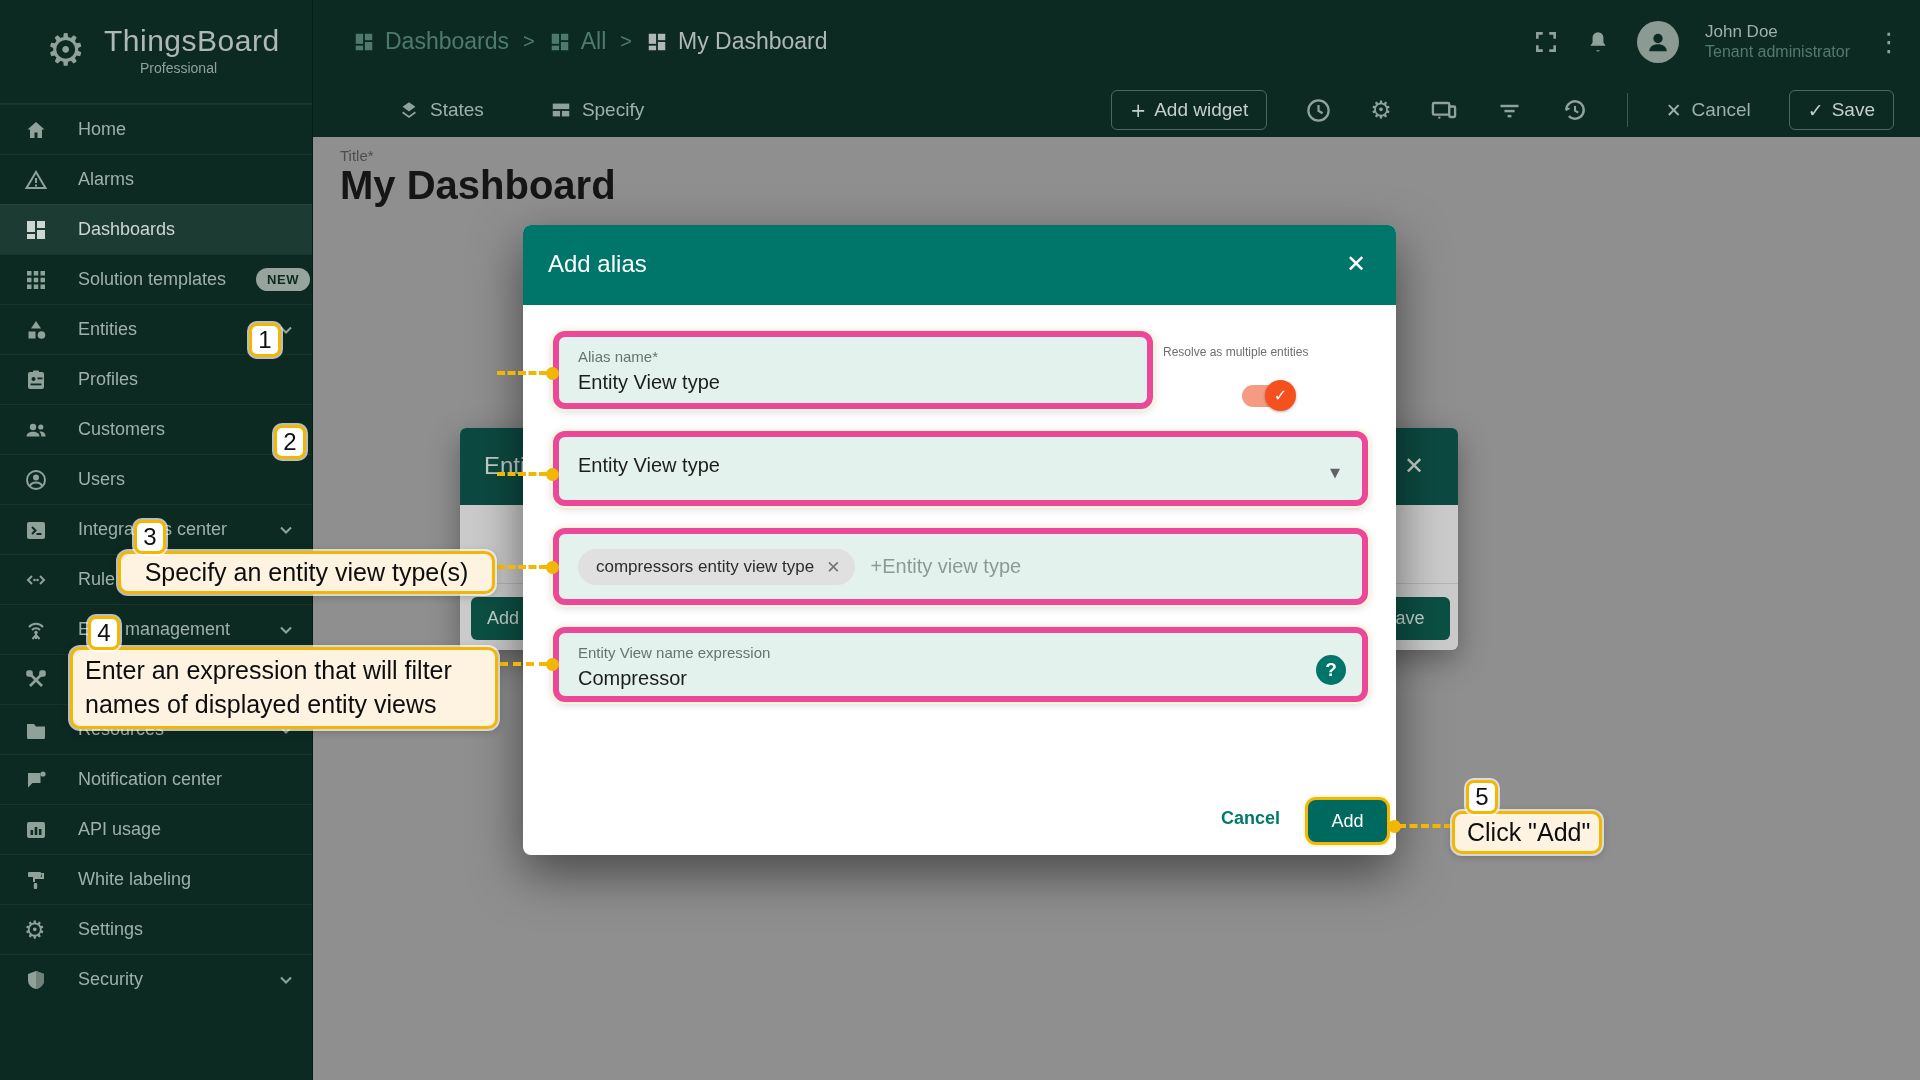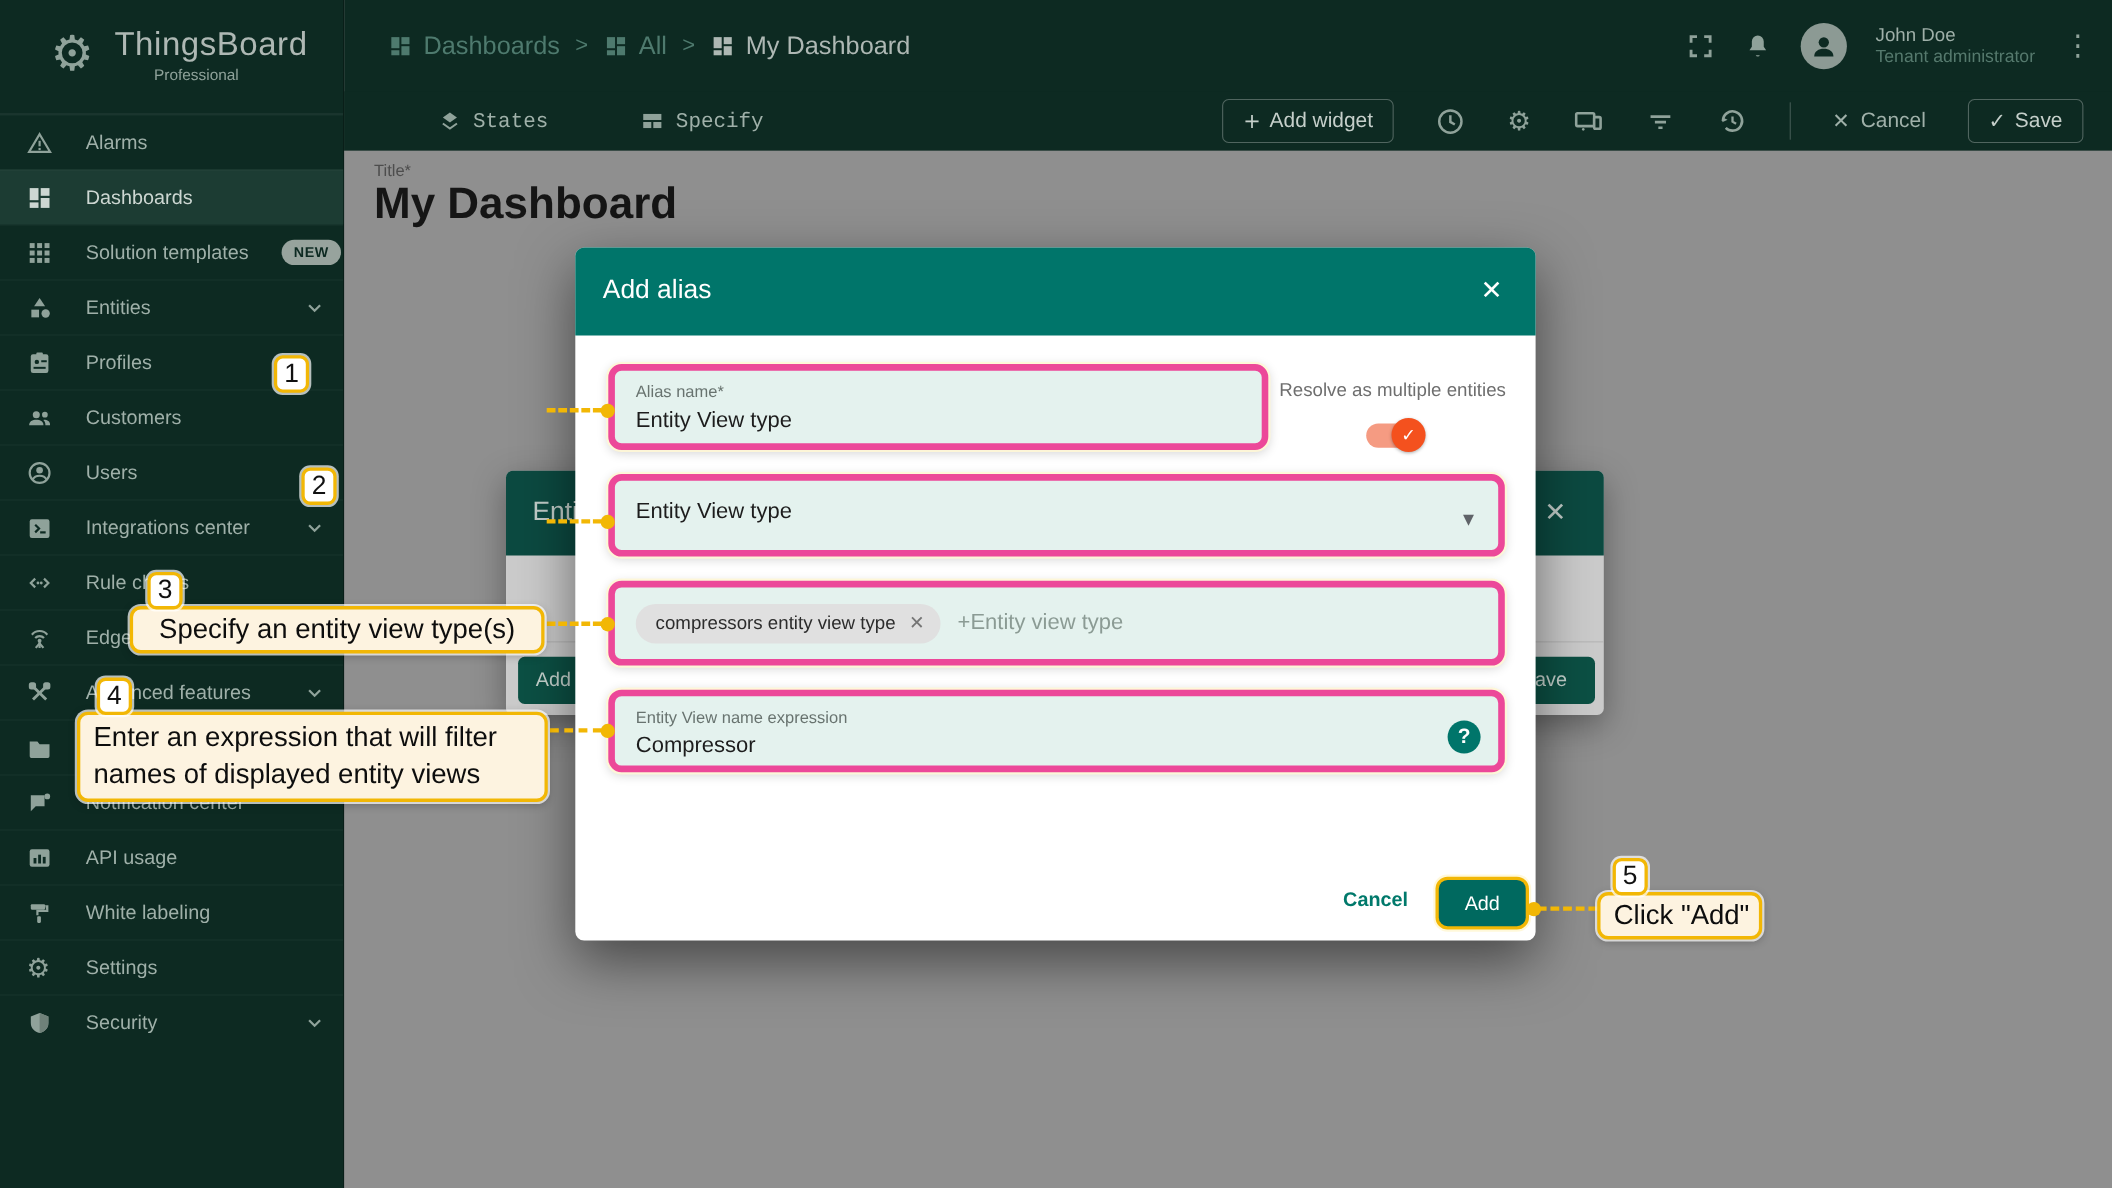--- a/index.html
+++ b/index.html
@@ -21,21 +21,21 @@
   .topbar-right { position:absolute; right:18px; top:0; height:83px; display:flex; align-items:center; gap:26px; }
   .icon-btn { background:none; border:none; cursor:pointer; display:flex; align-items:center; justify-content:center; }
   .avatar { width:42px; height:42px; border-radius:50%; background:#8c9a94; display:flex; align-items:center; justify-content:center; }
   .user-block { line-height:1.25; }
   .user-name { color:#9fb0a9; font-size:17px; }
   .user-role { color:#55796d; font-size:16px; }
   .kebab { color:#8fa29a; font-size:26px; letter-spacing:0; }
 
   
   .toolbar { position:absolute; left:313px; top:83px; width:1607px; height:54px; background:#0d2a22; }
-  .tb-left { position:absolute; left:85px; top:0; height:54px; display:flex; gap:84px;font-family:Liberation Mono, monospace; }
+  .tb-left { position:absolute; left:85px; top:0; height:54px; display:flex; gap:66px; }
   .tb-item { display:flex; align-items:center; gap:10px; color:#9fb0a9; font-size:19px; cursor:pointer; }
   .tb-right { position:absolute; right:26px; top:0; height:54px; display:flex; align-items:center; gap:38px; }
   .btn-outline { display:flex; align-items:center; gap:8px; color:#c5cfca; font-size:19px;
     border:1px solid rgba(255,255,255,.28); border-radius:6px; padding:8px 18px; background:transparent; cursor:pointer; white-space:nowrap; }
   .tb-ico { color:#8fa29a; font-size:24px; }
   .tb-divider { width:1px; height:34px; background:rgba(255,255,255,.22); }
   .tb-cancel { display:flex; align-items:center; gap:10px; color:#9fb0a9; font-size:19px; cursor:pointer; }
 
   
   .sidebar { position:absolute; left:0; top:0; width:313px; height:1080px; background:#0d2a22; border-right:1px solid rgba(0,0,0,.35); }
@@ -87,21 +87,21 @@
   .f-chips  { left:30px; top:303px; width:815px; height:77px; display:flex; align-items:center; gap:16px; }
   .f-expr   { left:30px; top:402px; width:815px; height:75px; }
   .caret { position:absolute; right:22px; top:28px; font-size:13px; color:#5f6368; }
   .chip { display:flex; align-items:center; gap:12px; background:#e0e0e0; border-radius:18px; height:36px;
     padding:0 14px 0 18px; font-size:17px; color:#2c2c2c; white-space:nowrap; }
   .chip-x { color:#757575; font-size:17px; cursor:pointer; }
   .chips-placeholder { font-size:20px; color:#8b9b94; white-space:nowrap; }
   .help-circle { position:absolute; right:16px; top:22px; width:30px; height:30px; border-radius:50%;
     background:#00756a; color:#fff; font-size:19px; font-weight:bold; display:flex; align-items:center; justify-content:center; cursor:pointer; }
 
-  .resolve-label { position:absolute; left:640px; top:120px; width:215px; font-size:17px; color:#6e6e6e; line-height:1.2; }
+  .resolve-label { position:absolute; left:640px; top:120px; width:215px; font-size:12px; color:#6e6e6e; line-height:1.2; }
   .toggle { position:absolute; left:719px; top:160px; width:50px; height:22px; background:#f59b82; border-radius:11px; cursor:pointer; }
   .toggle-thumb { position:absolute; right:-4px; top:-5px; width:31px; height:31px; border-radius:50%; background:#f4511e;
     display:flex; align-items:center; justify-content:center; color:#fff; font-size:16px; box-shadow:0 1px 3px rgba(0,0,0,.3); }
 
   .modal-cancel { position:absolute; left:698px; top:583px; background:none; border:none; color:#00796b;
     font-size:18px; font-weight:bold; cursor:pointer; }
   .modal-add { position:absolute; left:785px; top:575px; width:79px; height:42px; background:#00695f; color:#fff;
     font-size:18px; font-weight:500; border:none; border-radius:8px; cursor:pointer;
     box-shadow:0 0 0 3px #f2b705, 0 0 0 5px rgba(255,247,214,.9); }
 
@@ -122,20 +122,26 @@
 <div id="app">
 
   <div class="sidebar">
     <div class="logo">
       <span class="logo-glyph uicon">⚙</span>
       <span class="logo-text">ThingsBoard</span>
       <span class="logo-sub">Professional</span>
     </div>
     <div class="nav">
 
+      <div class="nav-item">
+        <svg class="nicon" viewBox="0 0 24 24">
+            <path d="M12 4 L20.5 11.5 H18 V20 H13.5 V14.5 H10.5 V20 H6 V11.5 H3.5 Z" fill="#8fa29a"></path>
+          </svg>
+        <span class="nlabel">Home</span>
+      </div>
 
       <div class="nav-item">
         <svg class="nicon" viewBox="0 0 24 24">
             <path d="M12 4 L21.5 20 H2.5 Z" fill="none" stroke="#8fa29a" stroke-width="2"></path>
             <rect x="11" y="10" width="2" height="5" fill="#8fa29a"></rect>
             <rect x="11" y="16.5" width="2" height="2" fill="#8fa29a"></rect>
           </svg>
         <span class="nlabel">Alarms</span>
       </div>
 

